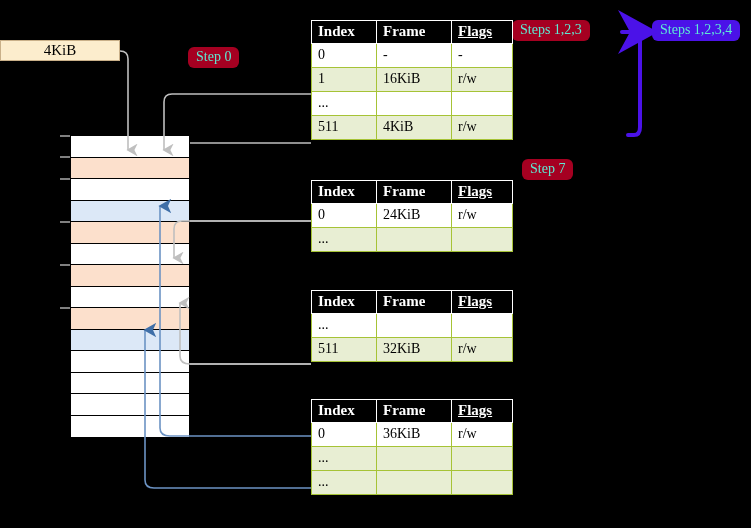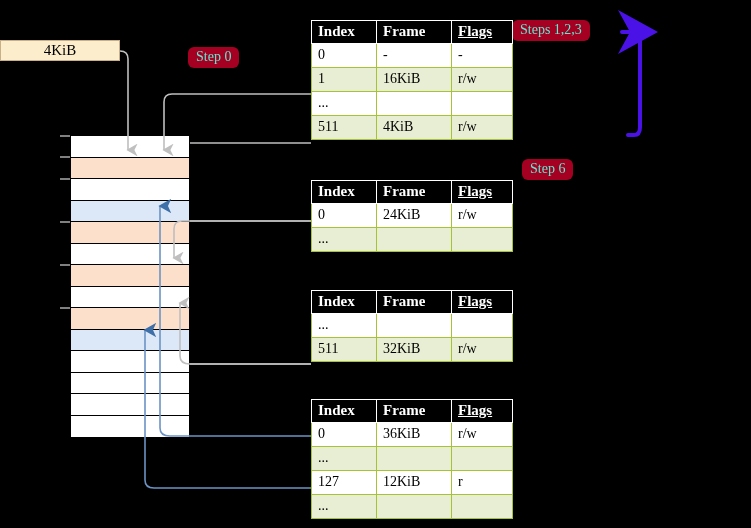--- a/index.html
+++ b/index.html
@@ -120,21 +120,22 @@
 </style>
 </head>
 <body>
 
 <div id="stage">
 
   <div id="kib-box">4KiB</div>
 
   <div class="badge badge-red" style="left:188px; top:47px;">Step 0</div>
   <div class="badge badge-red" style="left:512px; top:20px;">Steps 1,2,3</div>
-  <div class="badge badge-red" style="left:522px; top:159px;">Step 6</div>
+  <div class="badge badge-blue" style="left:652px; top:20px;">Steps 1,2,3,4</div>
+  <div class="badge badge-red" style="left:522px; top:159px;">Step 7</div>
 
   <div class="tick" style="top:135px;"></div>
   <div class="tick" style="top:156px;"></div>
   <div class="tick" style="top:178px;"></div>
   <div class="tick" style="top:221px;"></div>
   <div class="tick" style="top:264px;"></div>
   <div class="tick" style="top:307px;"></div>
 
   <div id="mem">
     <div class="mrow c-white"></div>
@@ -241,25 +242,20 @@
       <tr>
         <td>0</td>
         <td>36KiB</td>
         <td>r/w</td>
       </tr>
       <tr class="alt">
         <td>...</td>
         <td></td>
         <td></td>
       </tr>
-      <tr>
-        <td>127</td>
-        <td>12KiB</td>
-        <td>r</td>
-      </tr>
       <tr class="alt">
         <td>...</td>
         <td></td>
         <td></td>
       </tr>
     </tbody>
   </table>
 
   <svg id="wires" viewBox="0 0 751 528">
     <defs>

